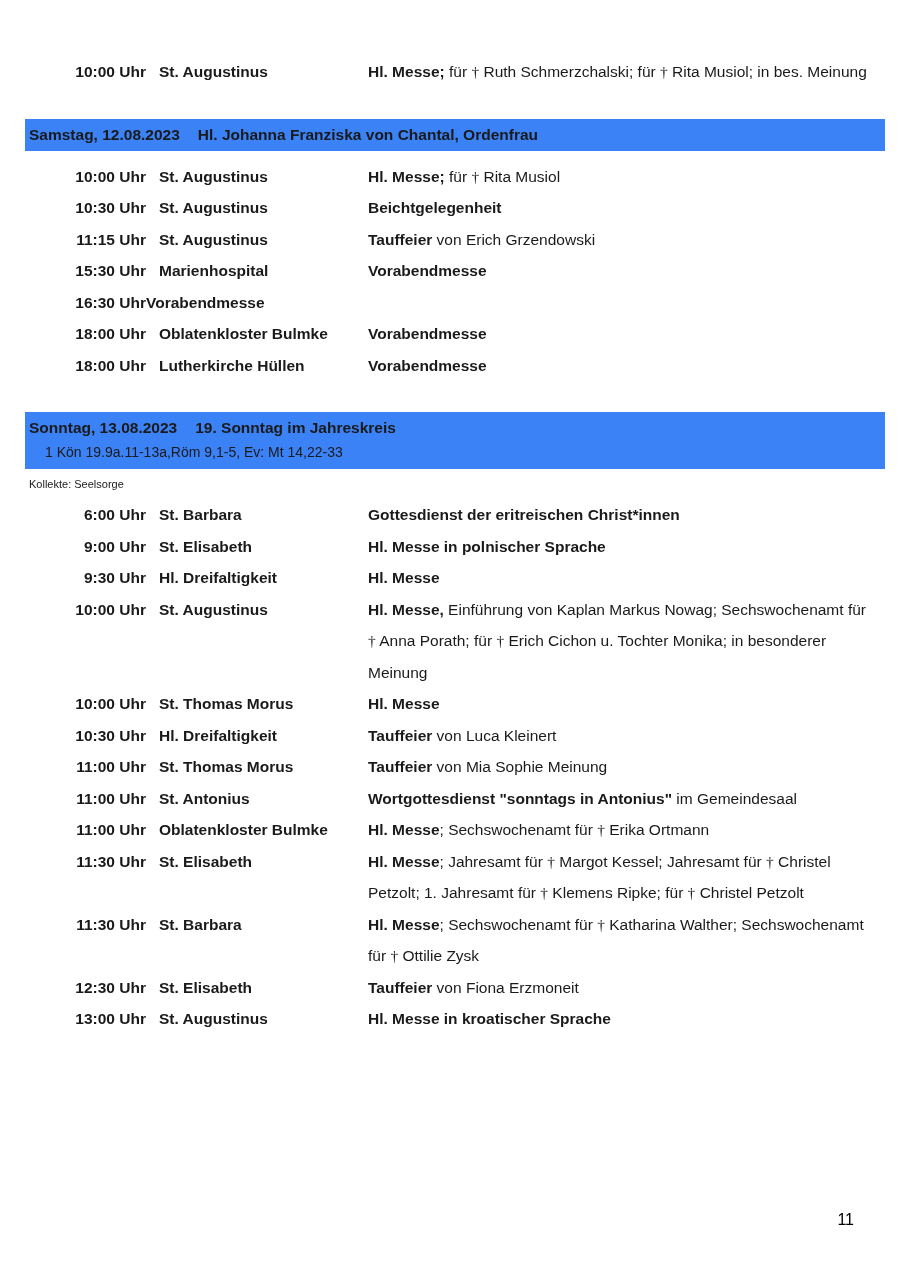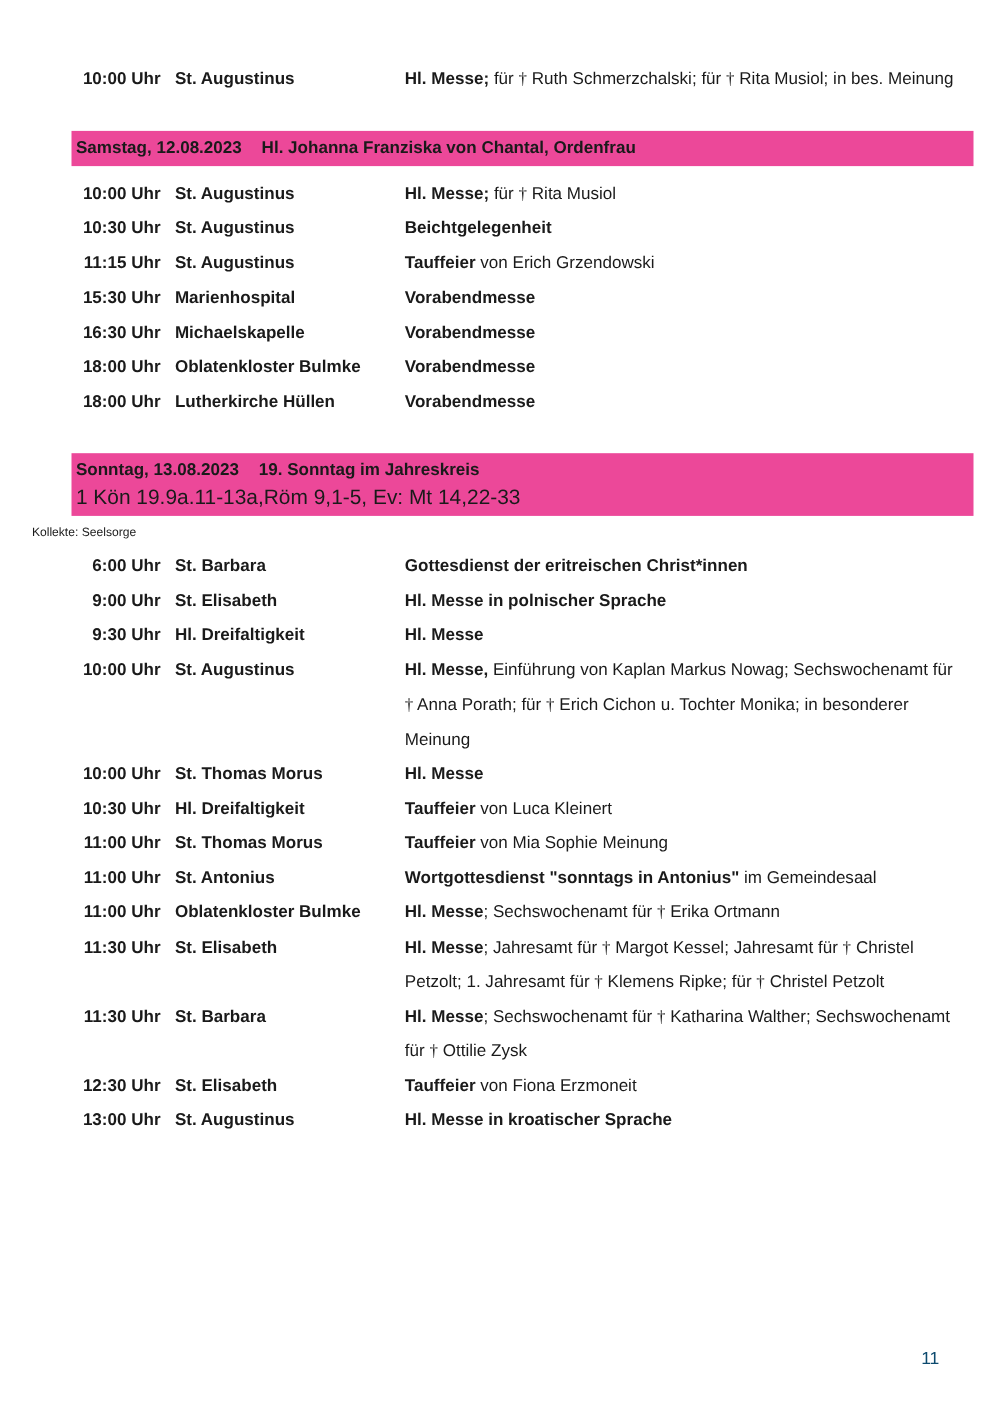--- a/index.html
+++ b/index.html
@@ -63,52 +63,51 @@
     flex: 1 1 auto;
     max-width: 500px;
   }
   .desc b { font-weight: bold; }
   .dag { font-family: "Liberation Serif", serif; }
 
   .rows { padding-left: 33px; }
 
   
   .dayband {
-    background: #ec4899;
+    background: #3b82f6;
     padding: 4px 0 4px 0;
     margin-top: 0;
-    margin-left: 40px;
   }
   .dayband .dayline {
     font-size: 15.5px;
     font-weight: bold;
     padding-left: 4px;
     line-height: 24px;
   }
   .dayband .dayline .sep { display: inline-block; width: 18px; }
   .dayband .readings {
-    font-size: 19px;
-    padding-left: 4px;
+    font-size: 14px;
+    padding-left: 20px;
     line-height: 25px;
     font-weight: normal;
   }
   .kollekte {
     font-size: 11px;
     line-height: 30px;
     padding-left: 4px;
   }
   .gap-lg { height: 31px; }
   .gap-sm { height: 10px; }
 
   .pagenum {
     position: absolute;
     right: 55px;
-    bottom: 42px;
+    bottom: 58px;
     font-size: 16px;
-    color: #0c4a6e;
+    color: #000000;
   }
 </style>
 </head>
 <body>
 
 <div class="page">
   <div class="content">
 
 
     <div class="rows" id="top-entries">
@@ -143,21 +142,20 @@
               <div class="place">St. Augustinus</div>
               <div class="desc"><b>Tauffeier</b><span> von Erich Grzendowski</span></div>
             </div>
             <div class="row">
               <div class="time">15:30 Uhr</div>
               <div class="place">Marienhospital</div>
               <div class="desc"><b>Vorabendmesse</b><span></span></div>
             </div>
             <div class="row">
               <div class="time">16:30 Uhr</div>
-              <div class="place">Michaelskapelle</div>
               <div class="desc"><b>Vorabendmesse</b><span></span></div>
             </div>
             <div class="row">
               <div class="time">18:00 Uhr</div>
               <div class="place">Oblatenkloster Bulmke</div>
               <div class="desc"><b>Vorabendmesse</b><span></span></div>
             </div>
             <div class="row">
               <div class="time">18:00 Uhr</div>
               <div class="place">Lutherkirche Hüllen</div>

